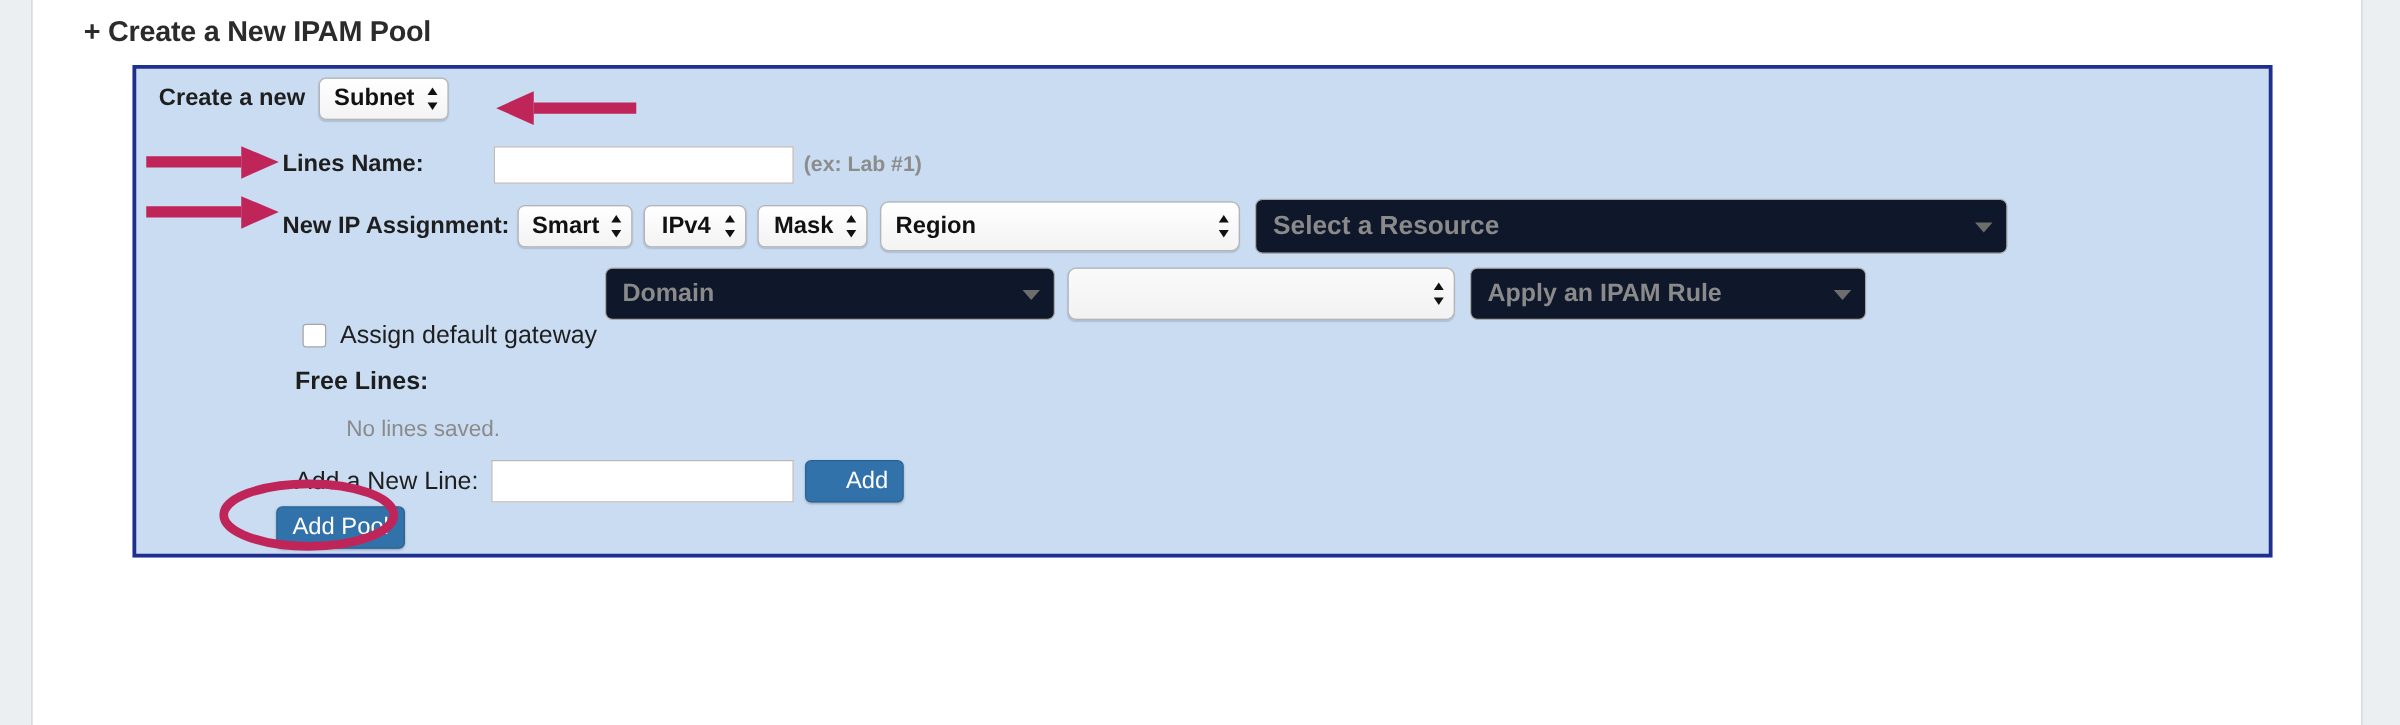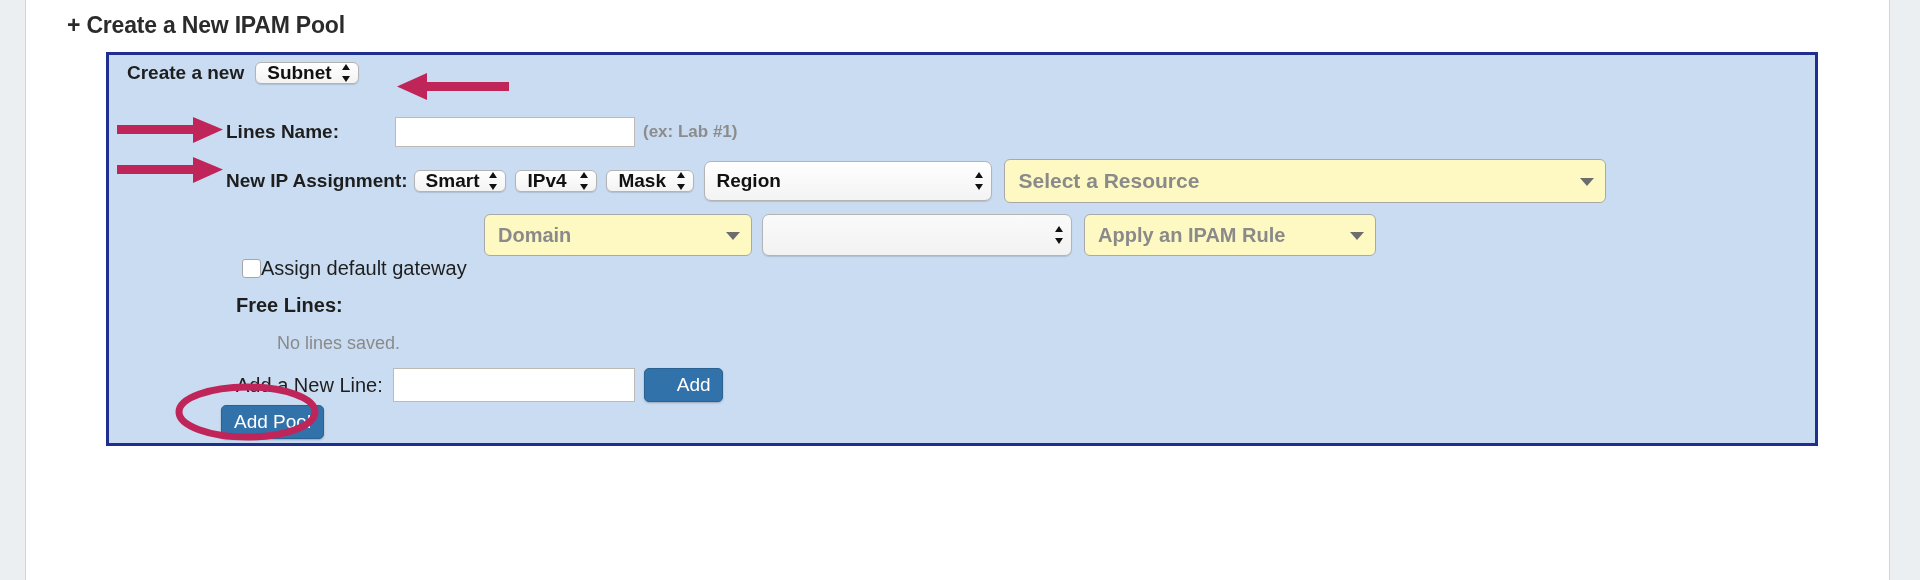--- a/index.html
+++ b/index.html
@@ -94,31 +94,32 @@
     color: #8a8a8a;
     white-space: nowrap;
     text-align: center;
   }
 
   
   .popup {
     position: relative;
     display: inline-flex;
     align-items: center;
-    height: 22px;
+    height: 34px;
     padding: 0 26px 0 11px;
     background: linear-gradient(#ffffff, #f3f3f3);
     border: 1px solid #b4b4b4;
     border-radius: 6px;
     box-shadow: 0 1px 1px rgba(0,0,0,0.13);
     font-size: 19px;
     font-weight: bold;
     color: #111111;
     box-sizing: border-box;
     white-space: nowrap;
+    justify-content: center;
   }
   .popup .arrows {
     position: absolute;
     right: 7px;
     top: 50%;
     transform: translateY(-50%);
     width: 9px;
     height: 20px;
   }
   .popup .arrows::before,
@@ -144,21 +145,21 @@
     border-radius: 7px;
   }
 
   
   .flatsel {
     position: relative;
     display: inline-flex;
     align-items: center;
     height: 38px;
     padding: 0 30px 0 13px;
-    background: #fef9c3;
+    background: #0f172a;
     border: 1px solid #a9a9a9;
     border-radius: 6px;
     font-size: 20px;
     font-weight: bold;
     color: #8a8a8a;
     box-sizing: border-box;
     white-space: nowrap;
   }
   .flatsel .caret {
     position: absolute;
@@ -260,39 +261,39 @@
         <span class="arrows"></span>
       </span>
 
       <span class="flatsel" style="margin-left: 12px; width: 602px; height: 44px; font-size: 21px;">
         <span>Select a Resource</span>
         <span class="caret"></span>
       </span>
     </div>
 
     <div class="row" style="left: 375px; top: 159px;">
-      <span class="flatsel" style="width: 268px; height: 42px;">
+      <span class="flatsel" style="width: 360px; height: 42px;">
         <span>Domain</span>
         <span class="caret"></span>
       </span>
 
       <span class="popup popup-wide" style="margin-left: 10px; width: 310px; height: 42px; background: linear-gradient(#fafafa,#f2f2f2);">
         <span></span>
         <span class="arrows"></span>
       </span>
 
-      <span class="flatsel" style="margin-left: 12px; width: 292px; height: 42px;">
+      <span class="flatsel" style="margin-left: 12px; width: 317px; height: 42px;">
         <span>Apply an IPAM Rule</span>
         <span class="caret"></span>
       </span>
     </div>
 
     <div class="row" style="left: 133px; top: 202px;">
       <span class="cbox"></span>
-      <span class="lbl-normal" style="font-size: 20px;">Assign default gateway</span>
+      <span class="lbl-normal" style="margin-left: 11px; font-size: 20px;">Assign default gateway</span>
     </div>
 
     <div class="row" style="left: 127px; top: 239px;">
       <span class="lbl-bold" style="font-size: 20px;">Free Lines:</span>
     </div>
 
     <div class="row" style="left: 168px; top: 278px;">
       <span class="lbl-muted-normal">No lines saved.</span>
     </div>
 

